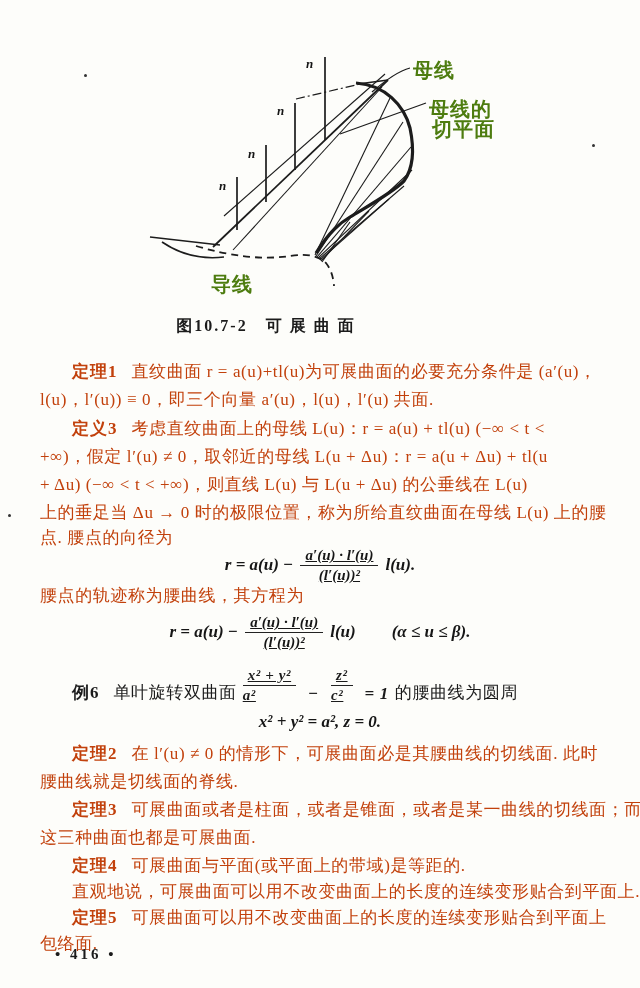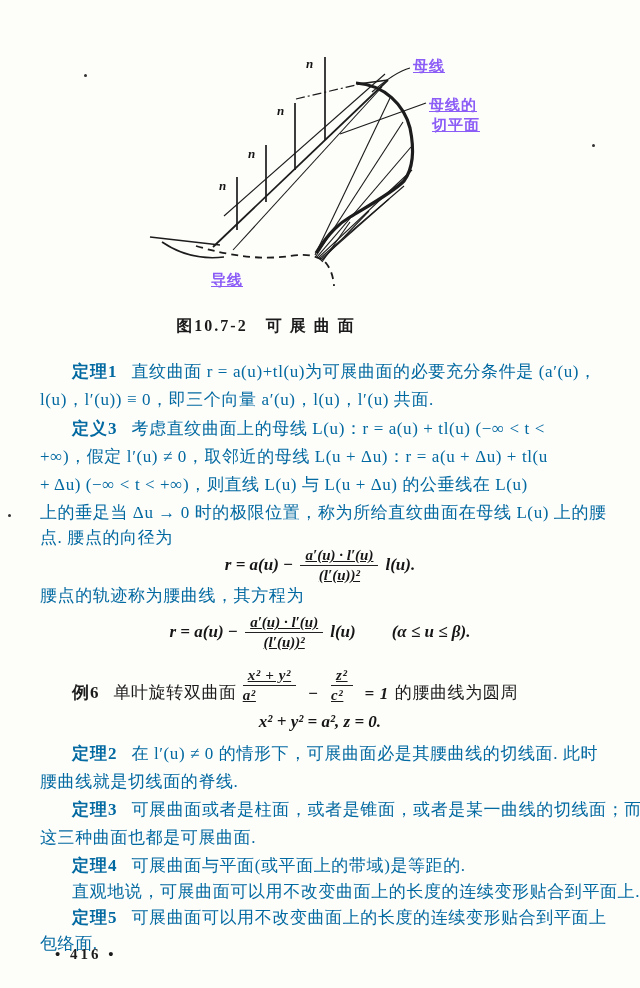--- a/index.html
+++ b/index.html
@@ -4,39 +4,39 @@
 <style>
   html,body{margin:0;padding:0;background:#e8e8e4;}
   #page{
     position:relative;width:640px;height:988px;margin:0 auto;
     background:#fdfdfa;color:#1b1b1b;
     font-family:"Liberation Serif","DejaVu Serif",serif;
     overflow:hidden;
   }
   .line{
     position:absolute;font-size:17px;line-height:24px;letter-spacing:0.6px;
-    white-space:nowrap;color:#0369a1;
+    white-space:nowrap;color:#c2410c;
   }
   .thm{font-weight:bold;margin-right:14px;letter-spacing:1px;}
   .formula{
     position:absolute;left:0;width:640px;text-align:center;
     font-style:italic;font-weight:bold;font-size:17px;color:#161616;
   }
   .frac{display:inline-block;vertical-align:middle;margin:0 7px;font-size:15px;line-height:1.15;text-decoration:underline;}
   .frac .num{display:block;padding:0 5px 1px;border-bottom:1.6px solid #222;}
   .frac .den{display:block;padding-top:1px;}
   .mrange{margin-left:36px;}
   .ex6row{
     position:absolute;display:flex;align-items:flex-end;
     font-size:17px;letter-spacing:0.6px;white-space:nowrap;
   }
   .mathbit{font-style:italic;font-weight:bold;margin:0 6px;}
   .figlabel{
-    position:absolute;font-size:15px;font-weight:bold;letter-spacing:1px;
-    white-space:nowrap;color:#8b5cf6;text-decoration:underline;
+    position:absolute;font-size:20px;font-weight:bold;letter-spacing:1px;
+    white-space:nowrap;color:#4d7c0f;
   }
   .nlab{
     position:absolute;font-size:13px;font-weight:bold;font-style:italic;
     color:#161616;
   }
   .caption{
     position:absolute;left:0;top:316px;width:532px;text-align:center;
     font-size:16px;font-weight:bold;letter-spacing:2px;
   }
   .pagenum{

